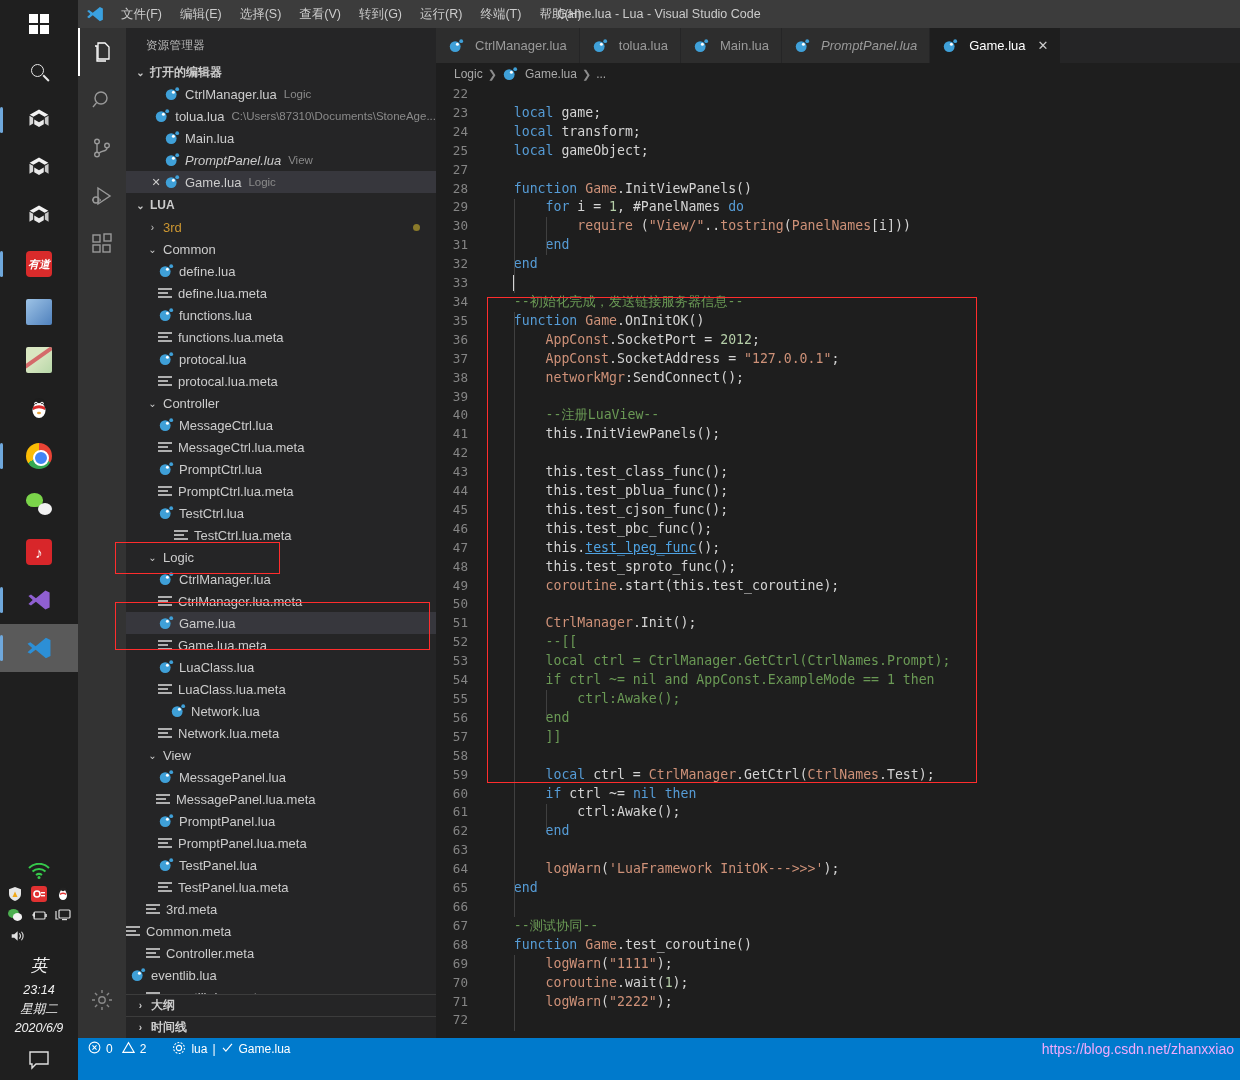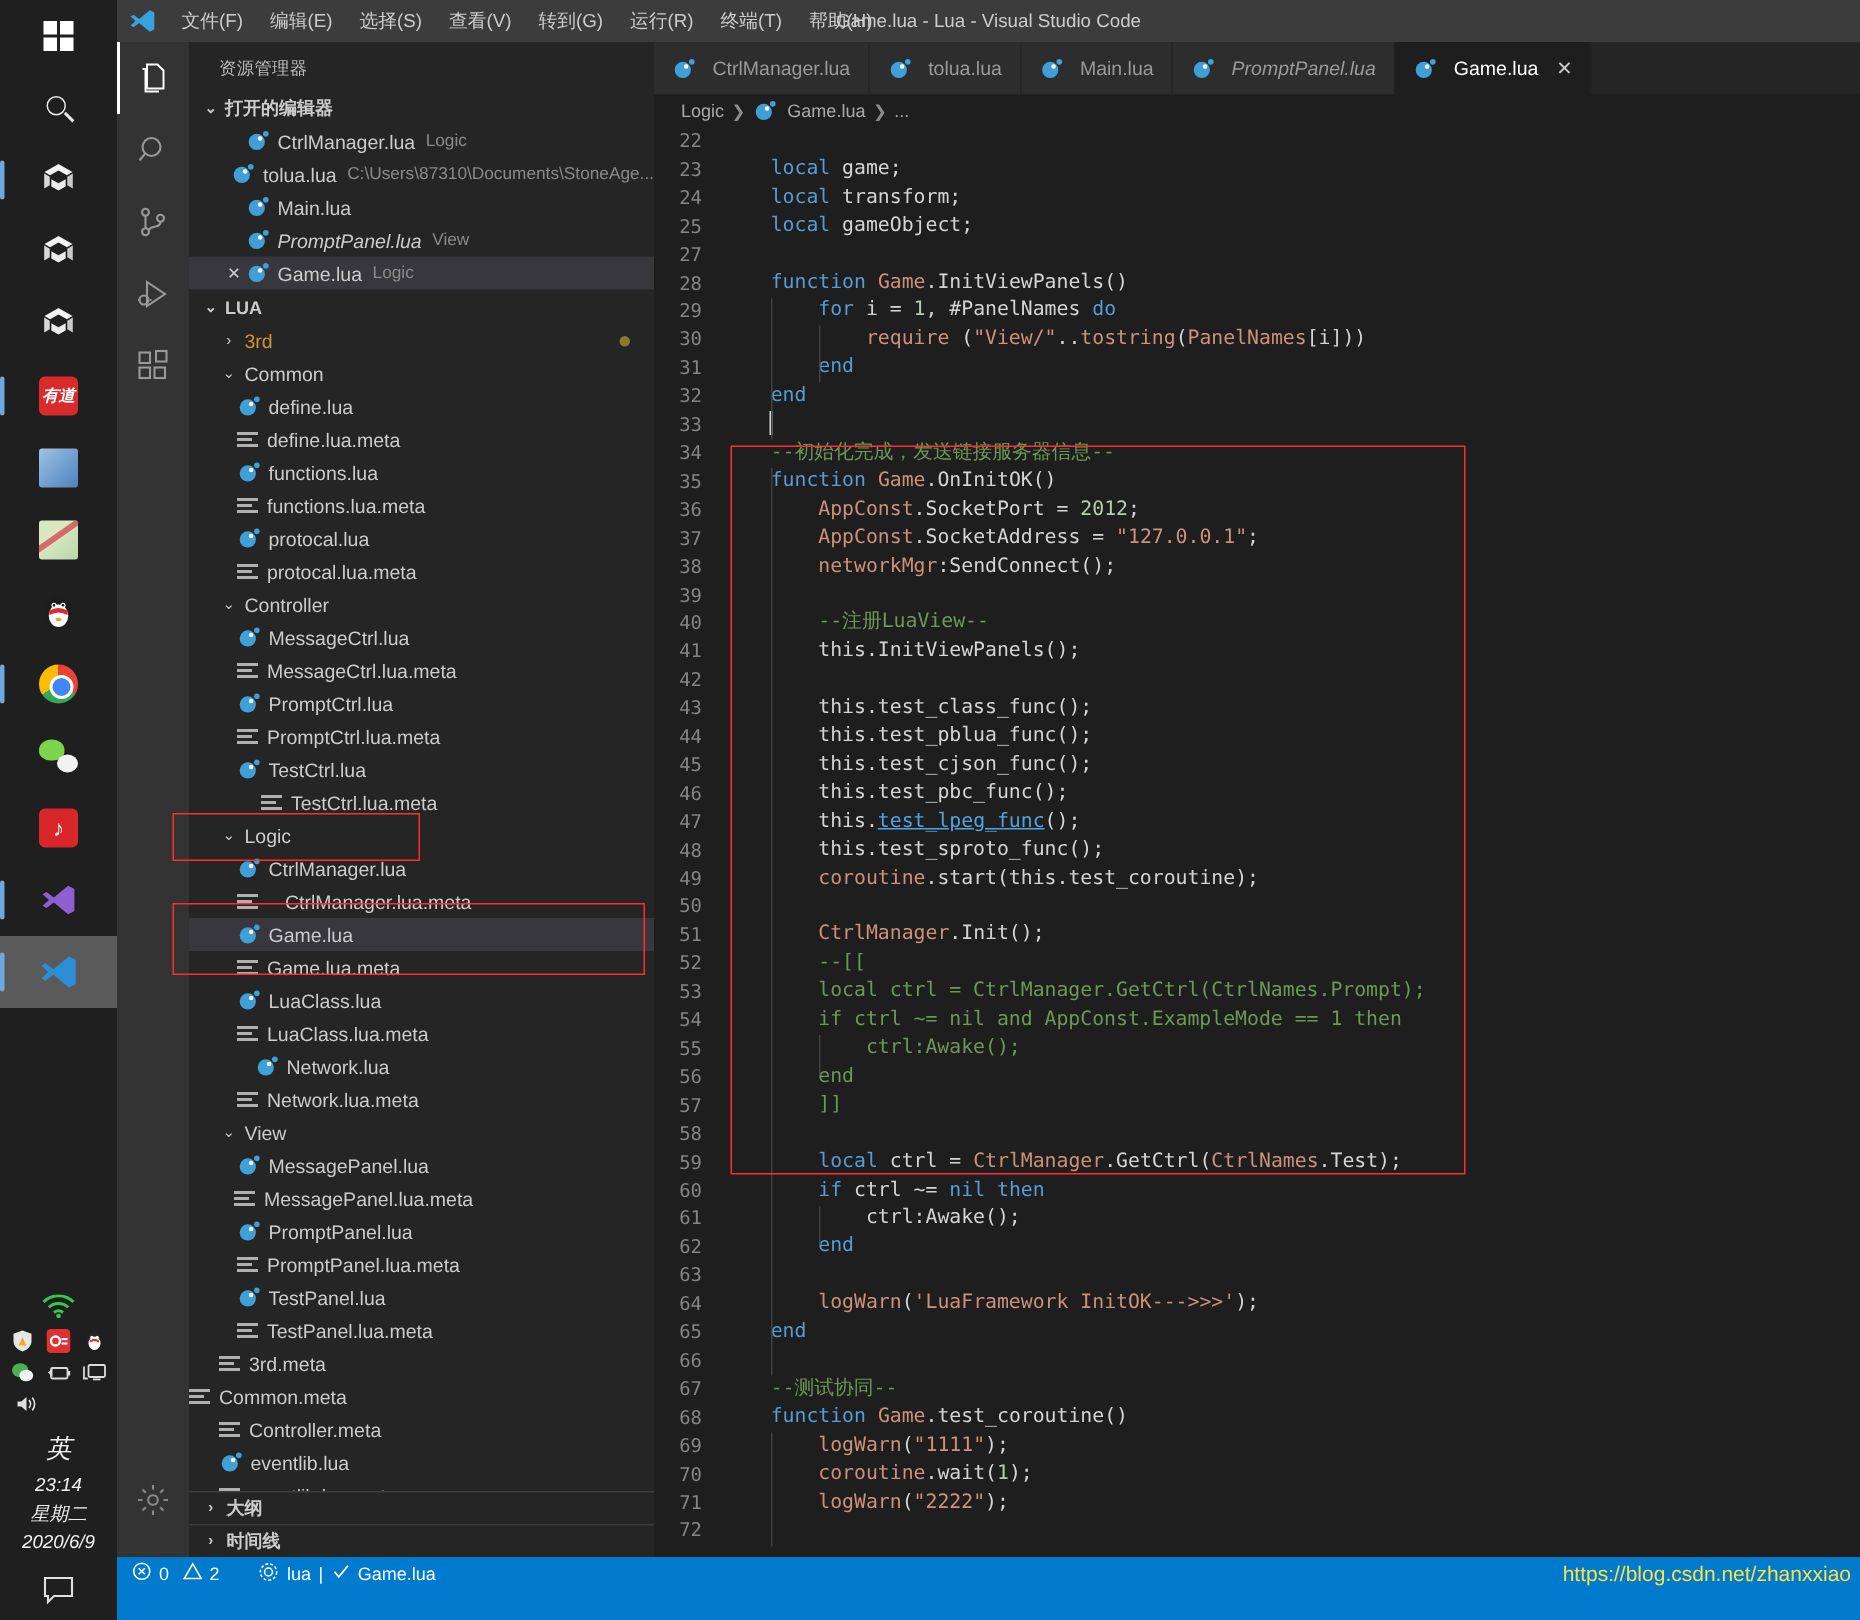--- a/index.html
+++ b/index.html
@@ -173,21 +173,21 @@
   .redbox { position: absolute; border: 1.6px solid #ff2d2d; pointer-events:none;
     z-index: 30; }
 
   
   #statusbar { height: 22px; background: #007acc; flex:none; display:flex;
     align-items:center; color:#ffffff; font-size:12px; padding-left: 10px; gap: 6px; }
   .sb-group { display:flex; align-items:center; gap:5px; }
   .sb-sep { width: 14px; }
 
   #watermark { position:absolute; right: 6px; bottom: 23px; z-index: 60;
-    color: #fde047; font-size: 14px; font-family:"Liberation Sans", sans-serif; }
+    color: #f0abfc; font-size: 14px; font-family:"Liberation Sans", sans-serif; }
   #bottom-strip { position:absolute; left:0; bottom:0; width:1240px; height:20px;
     background:#007acc; z-index:40; }
   #bottom-left-white { position:absolute; left:0; bottom:0; width:78px; height:20px;
     background:#f3f3f3; z-index:41; }
 </style>
 </head>
 <body>
 
 <div id="taskbar">
   <div id="tb-items">
@@ -607,21 +607,21 @@
             <span class="folder-name" style="margin-left: 4px;">Logic</span>
           </div>
           <div class="tree-row" style="padding-left: 32px;">
             <svg class="lua-ic" viewBox="0 0 16 16">
               <circle cx="7.2" cy="8.6" r="5.4" fill="#3fa0d8"></circle>
               <circle cx="9.4" cy="6.3" r="1.5" fill="#ffffff"></circle>
               <circle cx="13.2" cy="3.2" r="1.9" fill="#3fa0d8"></circle>
             </svg>
             <span class="fname">CtrlManager.lua</span>
           </div>
-          <div class="tree-row" style="padding-left: 32px; gap: 12px;">
+          <div class="tree-row" style="padding-left: 32px;">
             <span class="meta-ic">
               <i></i>
               <i></i>
               <i></i>
             </span>
             <span class="fname">CtrlManager.lua.meta</span>
           </div>
           <div class="tree-row sel" style="padding-left: 32px;">
             <svg class="lua-ic" viewBox="0 0 16 16">
               <circle cx="7.2" cy="8.6" r="5.4" fill="#3fa0d8"></circle>
@@ -739,21 +739,21 @@
             <span class="fname">Common.meta</span>
           </div>
           <div class="tree-row" style="padding-left: 20px;">
             <span class="meta-ic">
               <i></i>
               <i></i>
               <i></i>
             </span>
             <span class="fname">Controller.meta</span>
           </div>
-          <div class="tree-row" style="padding-left: 20px;">
+          <div class="tree-row" style="padding-left: 4px;">
             <svg class="lua-ic" viewBox="0 0 16 16">
               <circle cx="7.2" cy="8.6" r="5.4" fill="#3fa0d8"></circle>
               <circle cx="9.4" cy="6.3" r="1.5" fill="#ffffff"></circle>
               <circle cx="13.2" cy="3.2" r="1.9" fill="#3fa0d8"></circle>
             </svg>
             <span class="fname">eventlib.lua</span>
           </div>
           <div class="tree-row" style="padding-left: 20px;">
             <span class="meta-ic">
               <i></i>

